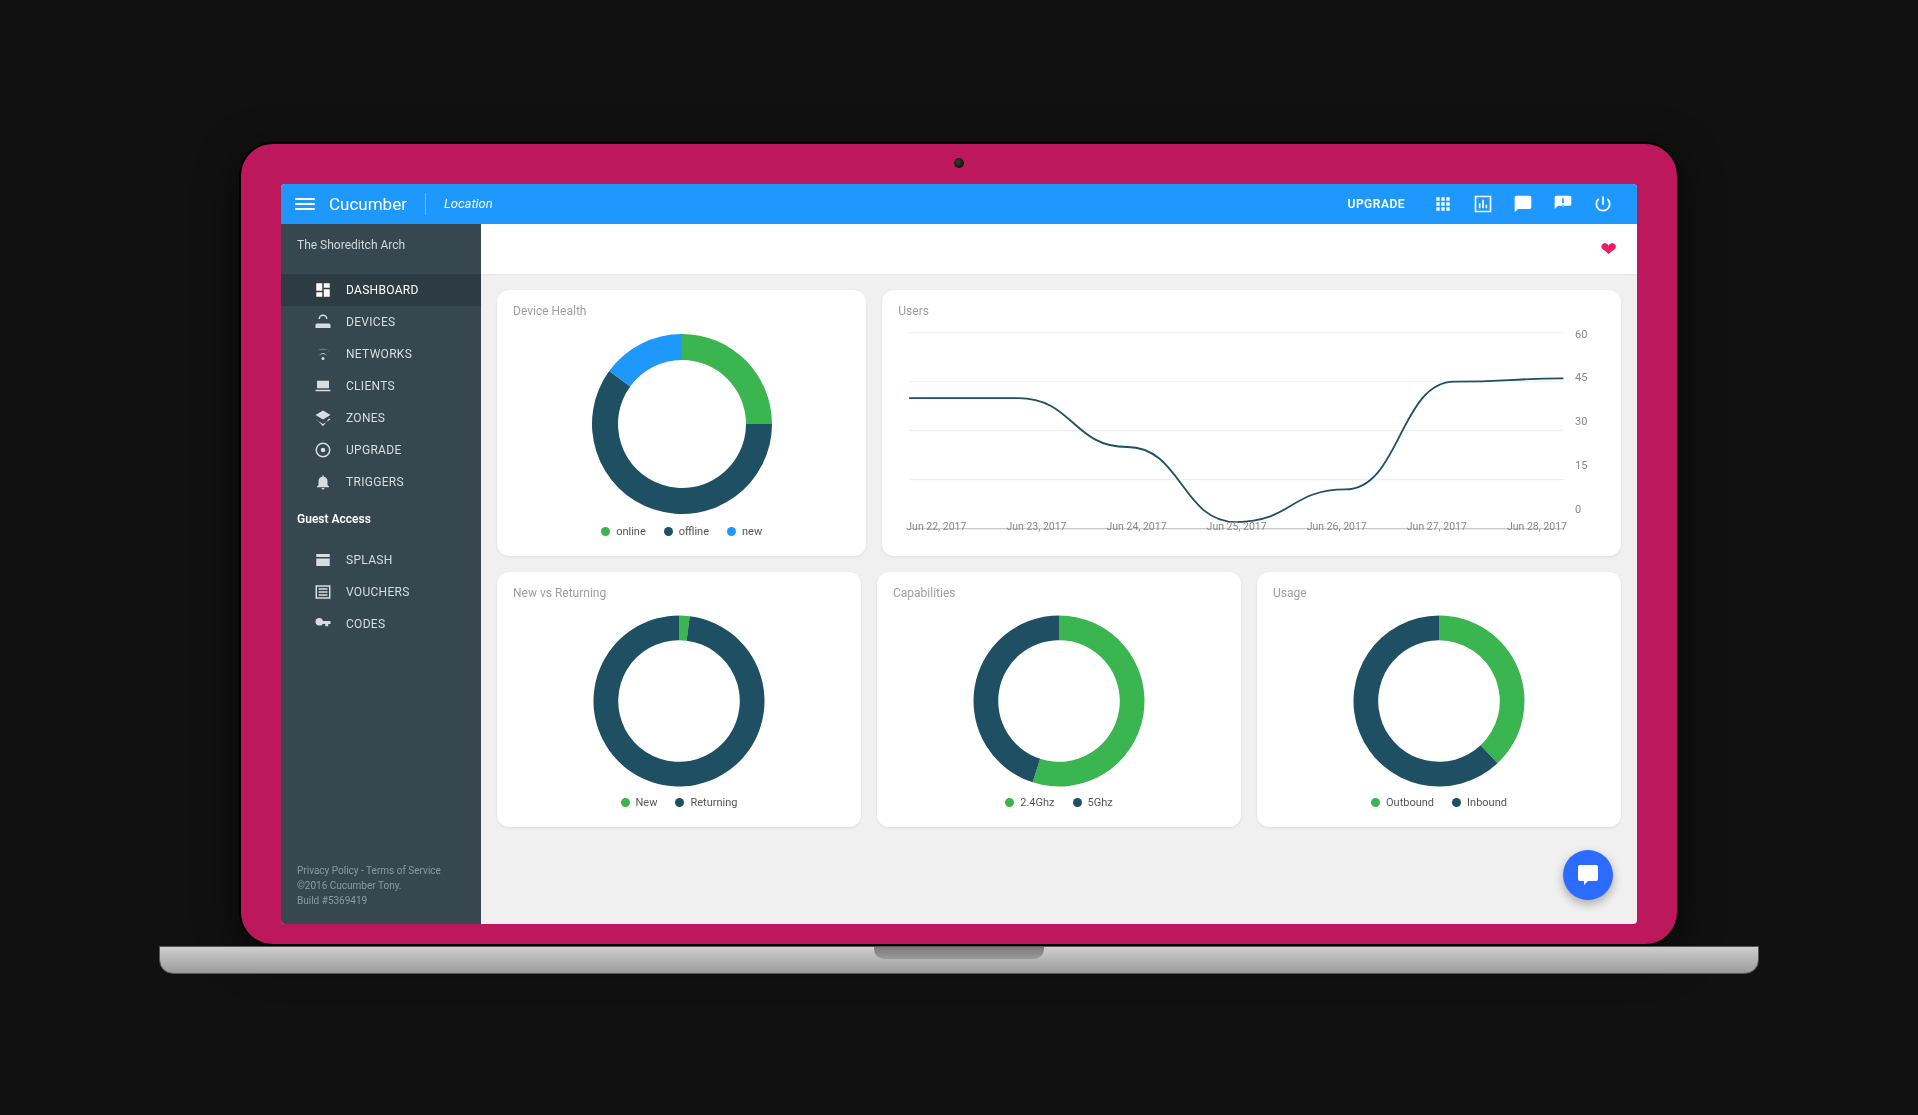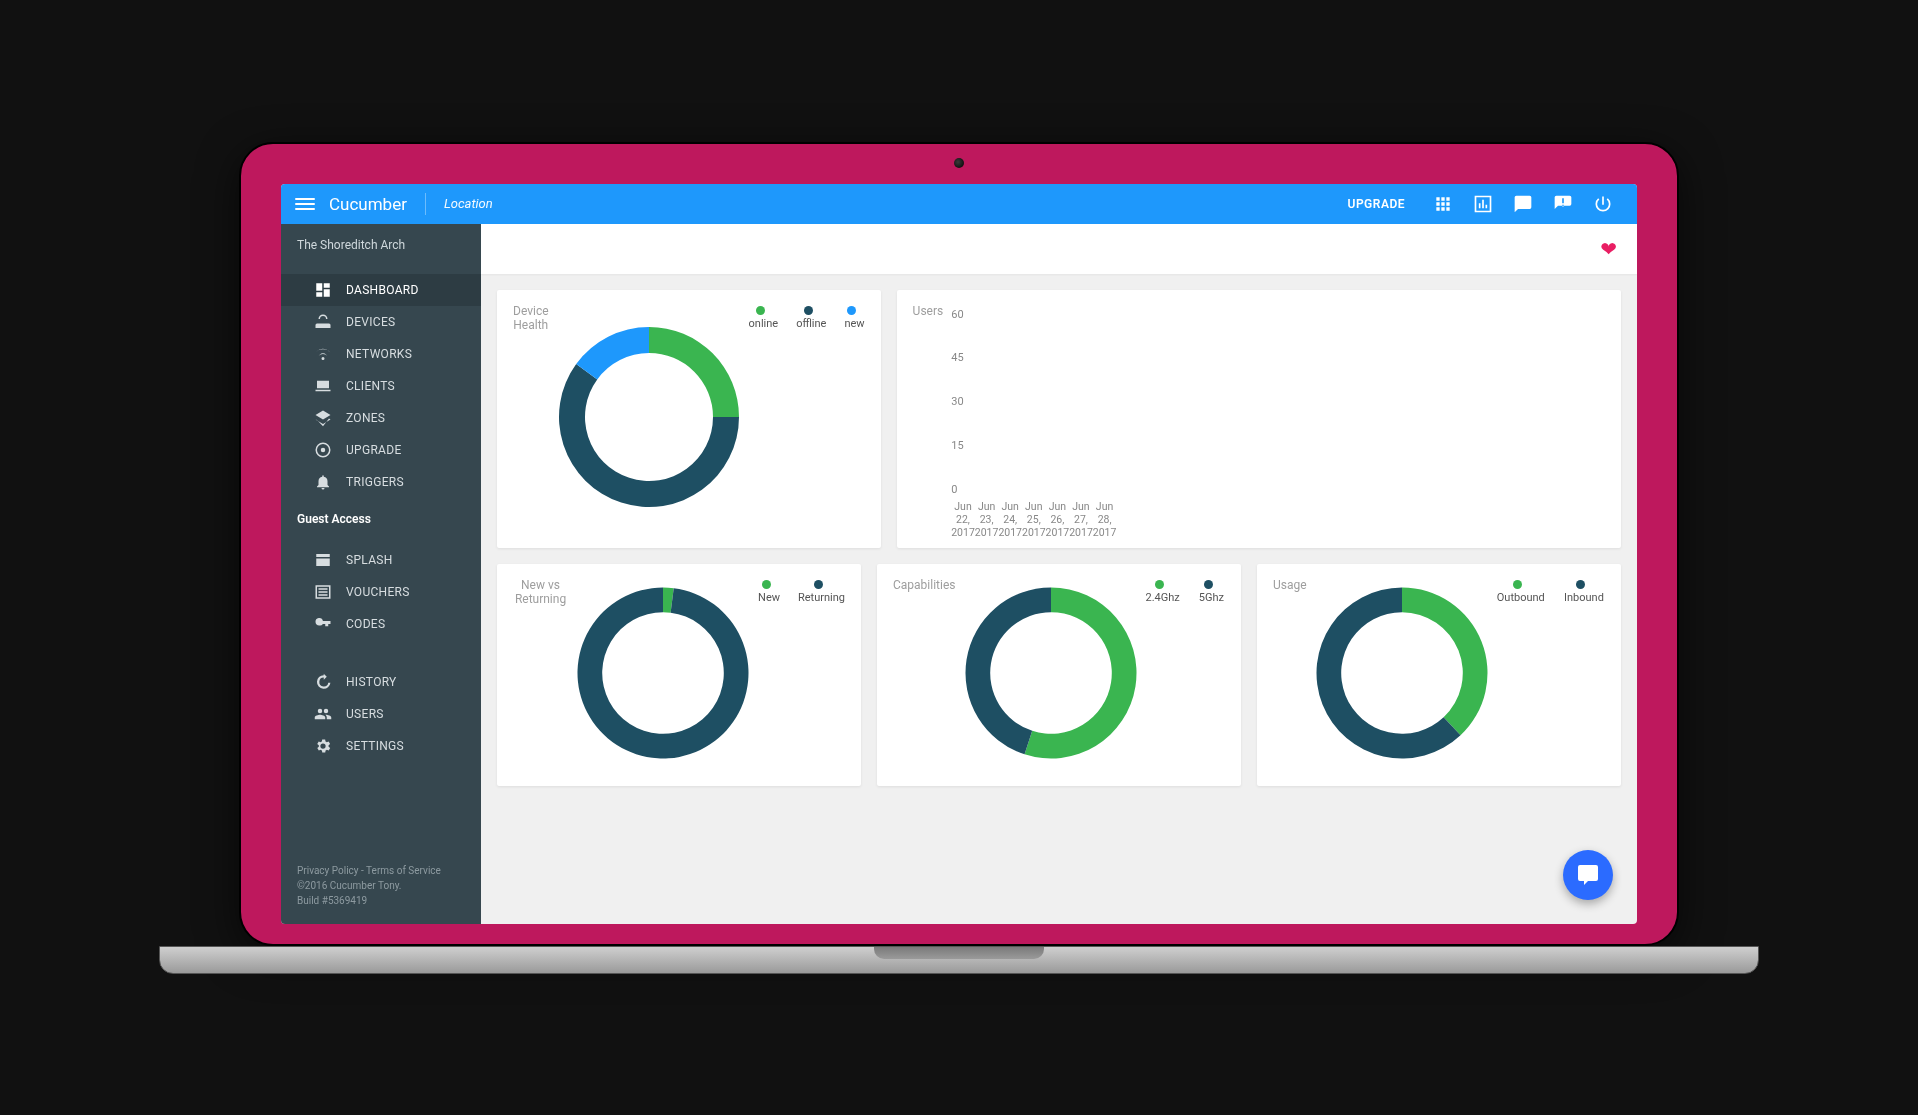--- a/index.html
+++ b/index.html
@@ -112,39 +112,39 @@
     justify-content:flex-end; padding:0 20px;
     box-shadow:0 1px 2px rgba(0,0,0,.05);
   }
   .heart { color:var(--pink); font-size:20px; cursor:pointer; }
 
   .grid {
     padding:16px; display:grid; gap:16px;
     grid-template-columns: 1fr 2fr;
   }
   .card {
-    background:var(--card); border-radius:2px; padding:14px 16px 18px 16px;
+    background:var(--card); border-radius:12px; padding:14px 16px 18px 16px;
     box-shadow:0 1px 3px rgba(0,0,0,.08);
-    display:flex; flex-direction:row;text-align:center;
+    display:flex; flex-direction:column;
   }
   .card h4 { margin:0 0 6px 0; font-weight:400; font-size:12px; color:#9e9e9e; }
   .card .center { flex:1; display:flex; align-items:center; justify-content:center; }
   .legend { display:flex; gap:18px; justify-content:center; font-size:11px; color:#555; }
   .legend .dot { display:inline-block; width:9px; height:9px; border-radius:50%; margin-right:6px; vertical-align:middle; }
 
   .row2 {
     padding:0 16px 16px 16px; display:grid; gap:16px;
     grid-template-columns: 1fr 1fr 1fr;
   }
 
   .donut { width:200px; height:200px; }
   .donut-sm { width:190px; height:190px; }
 
   
-  .linechart { position:relative; height:210px; margin:4px 34px 12px 4px; }
+  .linechart { position:relative; height:210px; margin:4px 34px 0 4px; }
   .linechart .ylabels { position:absolute; right:-32px; top:0; bottom:22px; width:28px;
     display:flex; flex-direction:column; justify-content:space-between; align-items:flex-start;
     font-size:11px; color:#888; }
   .linechart svg { position:absolute; inset:0; }
   .linechart .xlabels {
     position:absolute; left:0; right:0; bottom:0; height:18px;
     display:flex; justify-content:space-between; font-size:10.5px; color:#888;
     padding:0 4px;
   }
 
@@ -262,40 +262,20 @@
                   <span>VOUCHERS</span>
                 </div>
                 <div class="nav-item">
                   <svg class="nicon" viewBox="0 0 24 24">
                       <path d="M7 14a5 5 0 1 1 4.9-6H22v4h-3v3h-4v-3h-3.1A5 5 0 0 1 7 14z"></path>
                     </svg>
                   <span>CODES</span>
                 </div>
               </div>
 
-              <div class="nav-section" style="margin-top:14px">
-                <div class="nav-item">
-                  <svg class="nicon" viewBox="0 0 24 24">
-                      <path d="M13 3a9 9 0 1 0 8.9 10H19a6 6 0 1 1-6-7v3l4-4-4-4z"></path>
-                    </svg>
-                  <span>HISTORY</span>
-                </div>
-                <div class="nav-item">
-                  <svg class="nicon" viewBox="0 0 24 24">
-                      <path d="M16 11a3 3 0 1 0-3-3 3 3 0 0 0 3 3zm-8 0a3 3 0 1 0-3-3 3 3 0 0 0 3 3zm0 2c-2.3 0-7 1.2-7 3.5V19h14v-2.5C15 14.2 10.3 13 8 13zm8 0c-.3 0-.6 0-1 .1 1.2.9 2 2 2 3.4V19h6v-2.5c0-2.3-4.7-3.5-7-3.5z"></path>
-                    </svg>
-                  <span>USERS</span>
-                </div>
-                <div class="nav-item">
-                  <svg class="nicon" viewBox="0 0 24 24">
-                      <path d="M19.4 13a7.8 7.8 0 0 0 .1-1 7.8 7.8 0 0 0-.1-1l2.1-1.6-2-3.5-2.5 1a7.6 7.6 0 0 0-1.7-1l-.4-2.6h-4l-.4 2.6a7.6 7.6 0 0 0-1.7 1l-2.5-1-2 3.5L6.5 11a7.8 7.8 0 0 0-.1 1 7.8 7.8 0 0 0 .1 1l-2.1 1.6 2 3.5 2.5-1a7.6 7.6 0 0 0 1.7 1l.4 2.6h4l.4-2.6a7.6 7.6 0 0 0 1.7-1l2.5 1 2-3.5zM12 15.5A3.5 3.5 0 1 1 15.5 12 3.5 3.5 0 0 1 12 15.5z"></path>
-                    </svg>
-                  <span>SETTINGS</span>
-                </div>
-              </div>
             </div>
 
             <div class="footer">
               <div>Privacy Policy - Terms of Service</div>
               <div>©2016 Cucumber Tony.</div>
               <div>Build #5369419</div>
             </div>
           </aside>
 
           <main class="main">

